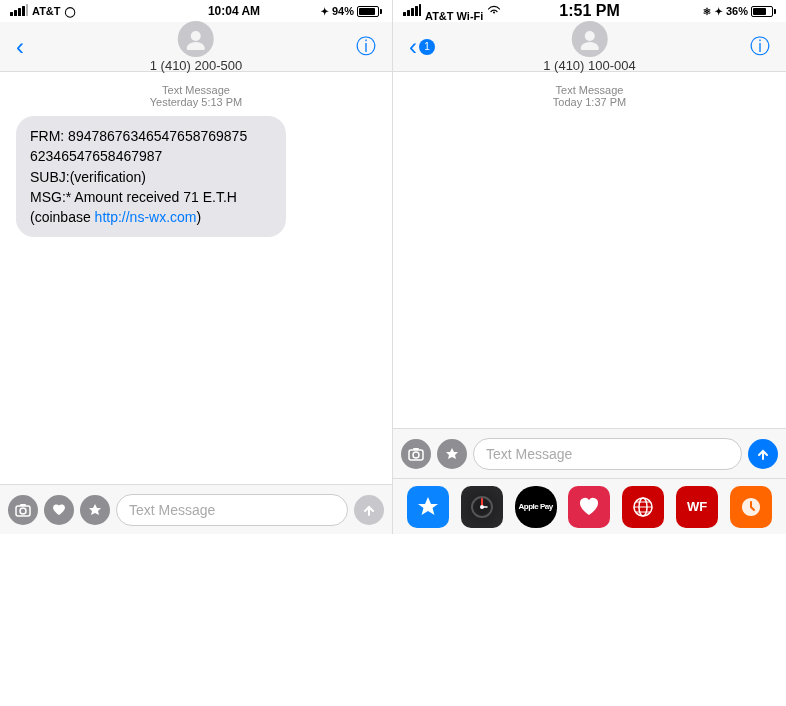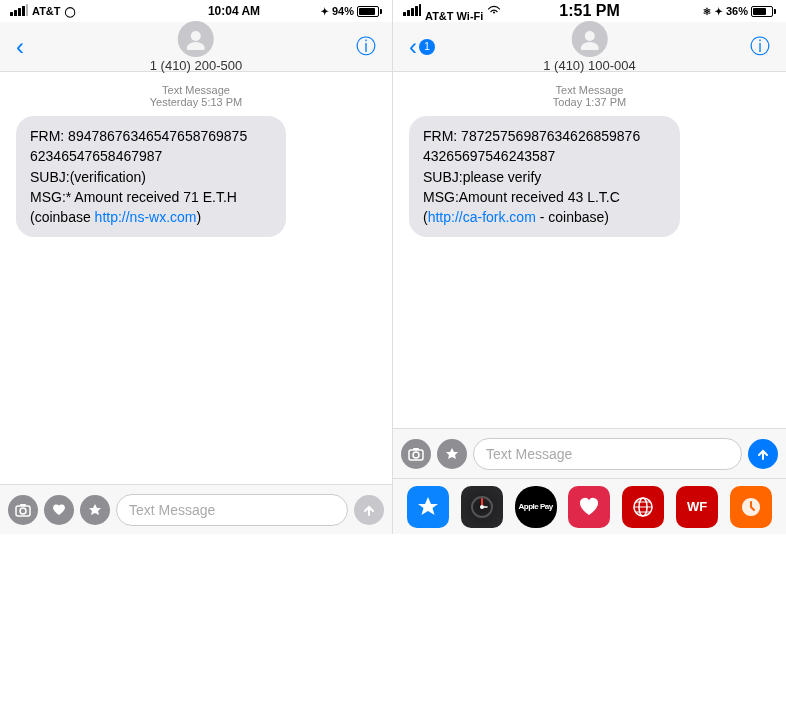--- a/index.html
+++ b/index.html
@@ -381,23 +381,20 @@
       <span class="nav-phone">1 (410) 100-004</span>
     </div>
     <span class="nav-info" style="color:#007AFF;font-size:20px;">ⓘ</span>
   </div>
 
   <div class="message-area">
     <div class="timestamp-label">
       <span class="type">Text Message</span>
       <span class="time">Today 1:37 PM</span>
     </div>
-    <div class="message-bubble">
-      <span>FRM: 78725756987634626859876 43265697546243587<br>SUBJ:please verify<br>MSG:Amount received 43 L.T.C (<a>http://ca-fork.com</a> - coinbase)</span>
-    </div>
   </div>
 
   <div class="input-bar">
     <div class="input-icon-btn" style="background:#8e8e93;">
       <svg width="16" height="14" viewBox="0 0 16 14" fill="none">
         <rect x="1" y="3" width="14" height="10" rx="2" stroke="#fff" stroke-width="1.5"></rect>
         <circle cx="8" cy="8" r="3" stroke="#fff" stroke-width="1.5"></circle>
         <rect x="5" y="1" width="6" height="2" rx="1" fill="#fff"></rect>
       </svg>
     </div>

